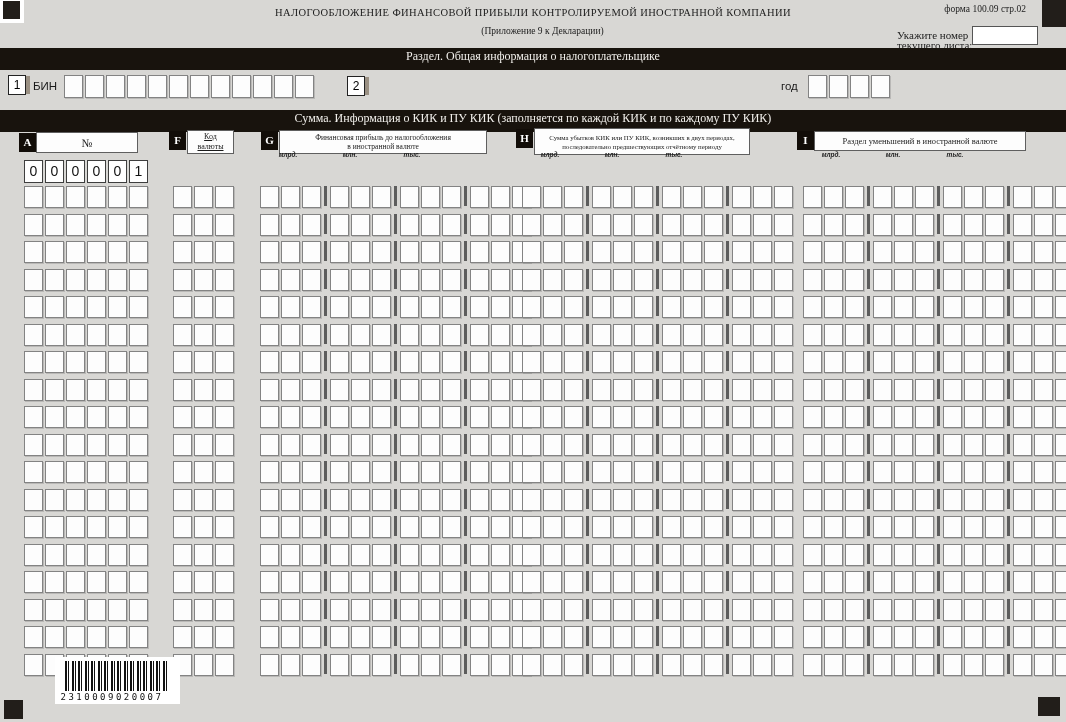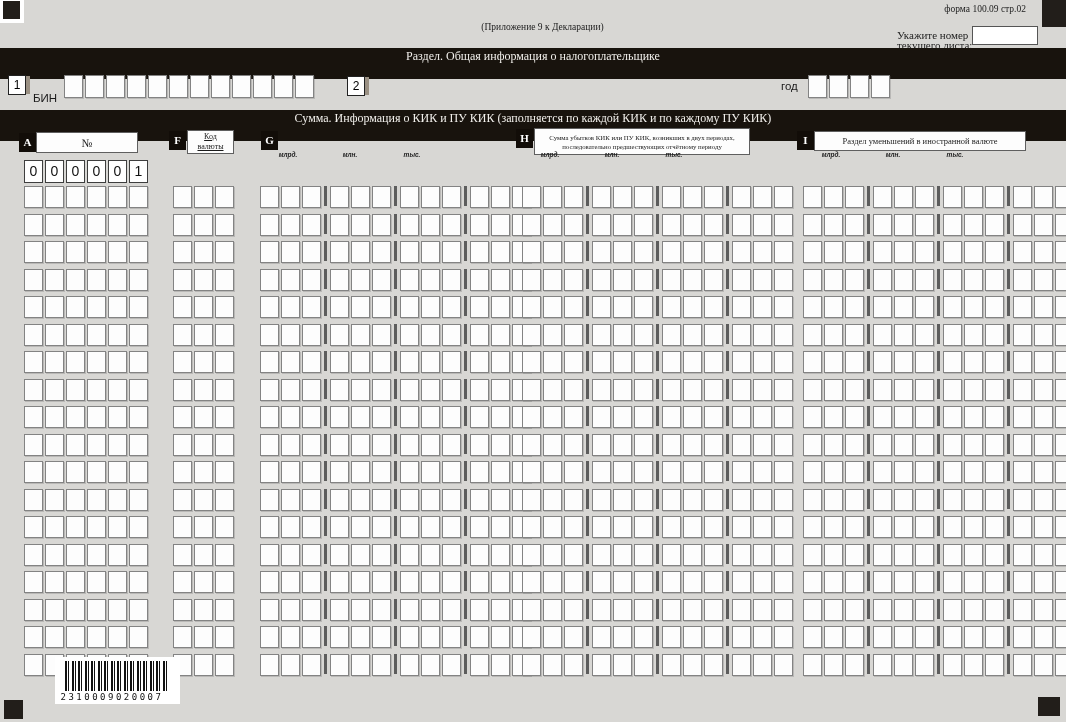--- a/index.html
+++ b/index.html
@@ -13,37 +13,37 @@
   .corner{position:absolute;background:#221e1a;}
   .corner-patch{position:absolute;background:#ffffff;}
   .tl{left:3px;top:1px;width:17px;height:18px;}
   .tl-patch{left:0;top:0;width:24px;height:23px;}
   .tr{left:1042px;top:0;width:24px;height:27px;}
   .bl{left:4px;top:700px;width:19px;height:19px;}
   .br{left:1038px;top:697px;width:22px;height:19px;}
 
   .hdr-title{position:absolute;left:0;top:7px;width:1066px;text-align:center;color:#1c1c1c;}
   .hdr-title .t1{font-size:10.5px;letter-spacing:.4px;}
-  .hdr-title .t2{font-size:9.5px;margin-top:15px;padding-left:19px;}
+  .hdr-title .t2{font-size:9.5px;margin-top:8px;padding-left:19px;}
   .form-code{position:absolute;right:40px;top:4px;font-size:9.5px;color:#1c1c1c;}
   .sheet-hint{position:absolute;left:897px;top:30px;font-size:11px;line-height:10px;color:#222;}
   .sheet-input{position:absolute;left:972px;top:26px;width:64px;height:17px;background:#fff;border:1px solid #555;}
 
-  .secbar{position:absolute;left:0;width:1066px;height:31px;background:#18130d;color:#f2f0ec;
+  .secbar{position:absolute;left:0;width:1066px;height:22px;background:#18130d;color:#f2f0ec;
           font-size:12px;text-align:center;line-height:17px;}
   .s1{top:48px;}
   .s2{top:110px;}
 
   .numbox{position:absolute;width:16px;height:18px;background:#fff;border:1.5px solid #222;
           font-family:"Liberation Sans",sans-serif;font-size:12px;text-align:center;line-height:18px;
           box-shadow:5px 0 0 -1px #9a9083;}
   .nb1{left:8px;top:75px;}
   .nb2{left:347px;top:76px;}
   .lbl{position:absolute;font-family:"Liberation Sans",sans-serif;font-size:11.5px;color:#1a1a1a;}
-  .bin-lbl{left:33px;top:80px;margin-top:12px;}
+  .bin-lbl{left:33px;top:80px;}
   .period-lbl{left:371px;top:80px;}
   .year-lbl{left:781px;top:80px;}
 
   .cellrow{position:absolute;display:flex;gap:2px;}
   .cell{width:17px;height:20px;background:#fdfdfd;border:1px solid #838383;
         box-shadow:1px 1px 0 rgba(90,90,90,.25);}
   .cell.tall{height:21px;}
   .digitcell{width:17px;height:21px;background:#fff;border:1px solid #3e3e3e;
         font-family:"Liberation Sans",sans-serif;font-size:14px;text-align:center;line-height:21px;color:#111;}
   .groupsep{width:3px;height:20px;background:#5d5d5d;margin:0 1px;}
@@ -82,20 +82,21 @@
 
 <div class="page">
 
   <div class="corner-patch tl-patch"></div>
   <div class="corner tl"></div>
   <div class="corner tr"></div>
   <div class="corner bl"></div>
   <div class="corner br"></div>
 
   <div class="hdr-title">
+    <div class="t1">НАЛОГООБЛОЖЕНИЕ ФИНАНСОВОЙ ПРИБЫЛИ КОНТРОЛИРУЕМОЙ ИНОСТРАННОЙ КОМПАНИИ</div>
     <div class="t2">(Приложение 9 к Декларации)</div>
   </div>
   <div class="form-code">форма 100.09  стр.02</div>
   <div class="sheet-hint">
     <div>Укажите номер</div>
     <div>текущего листа:</div>
   </div>
   <div class="sheet-input"></div>
 
   <div class="secbar s1">
@@ -141,20 +142,24 @@
     <div>№</div>
   </div>
 
   <div class="letterbox lb-F">F</div>
   <div class="headbox hb-F">
     <div>Код</div>
     <div>валюты</div>
   </div>
 
   <div class="letterbox lb-G">G</div>
+  <div class="headbox hb-G">
+    <div>Финансовая прибыль до налогообложения</div>
+    <div>в иностранной валюте</div>
+  </div>
   <div class="scales" style="left:260px;">
     <span class="sc-1">млрд.</span>
     <span class="sc-2">млн.</span>
     <span class="sc-3">тыс.</span>
   </div>
 
   <div class="letterbox lb-H">H</div>
   <div class="headbox hb-H">
     <div>Сумма убытков КИК или ПУ КИК, возникших в двух периодах,</div>
     <div>последовательно предшествующих отчётному периоду</div>

